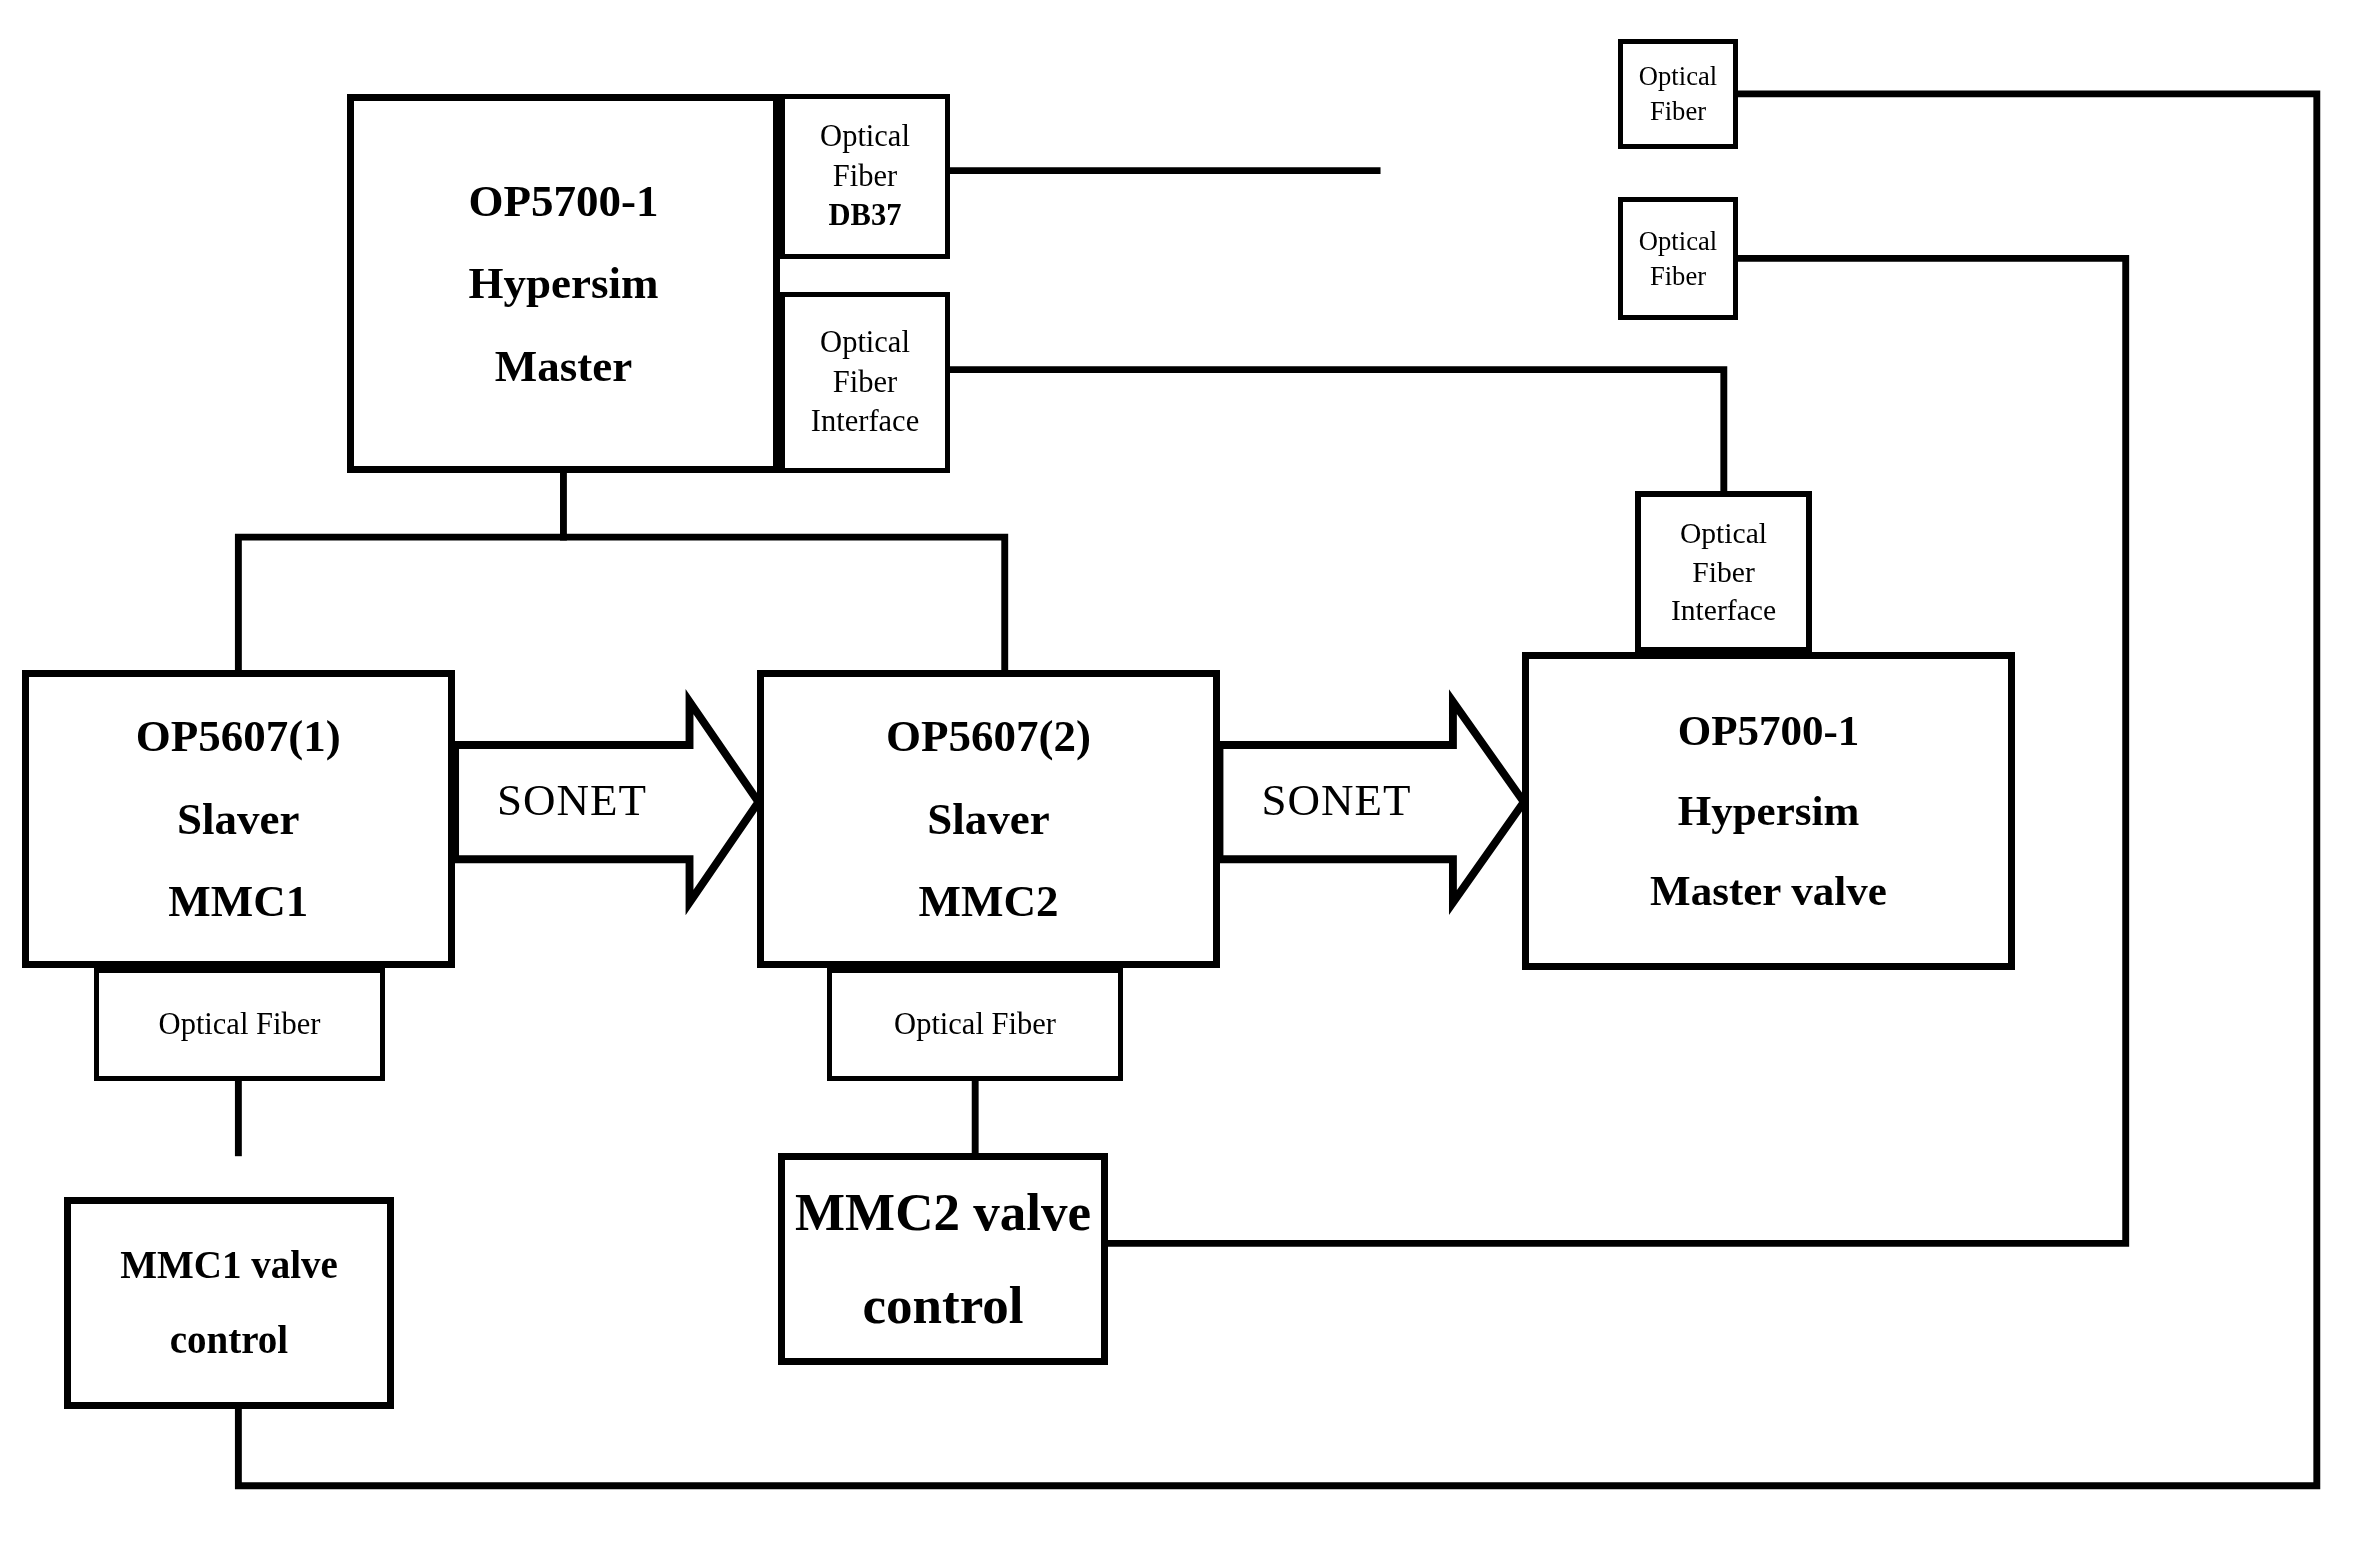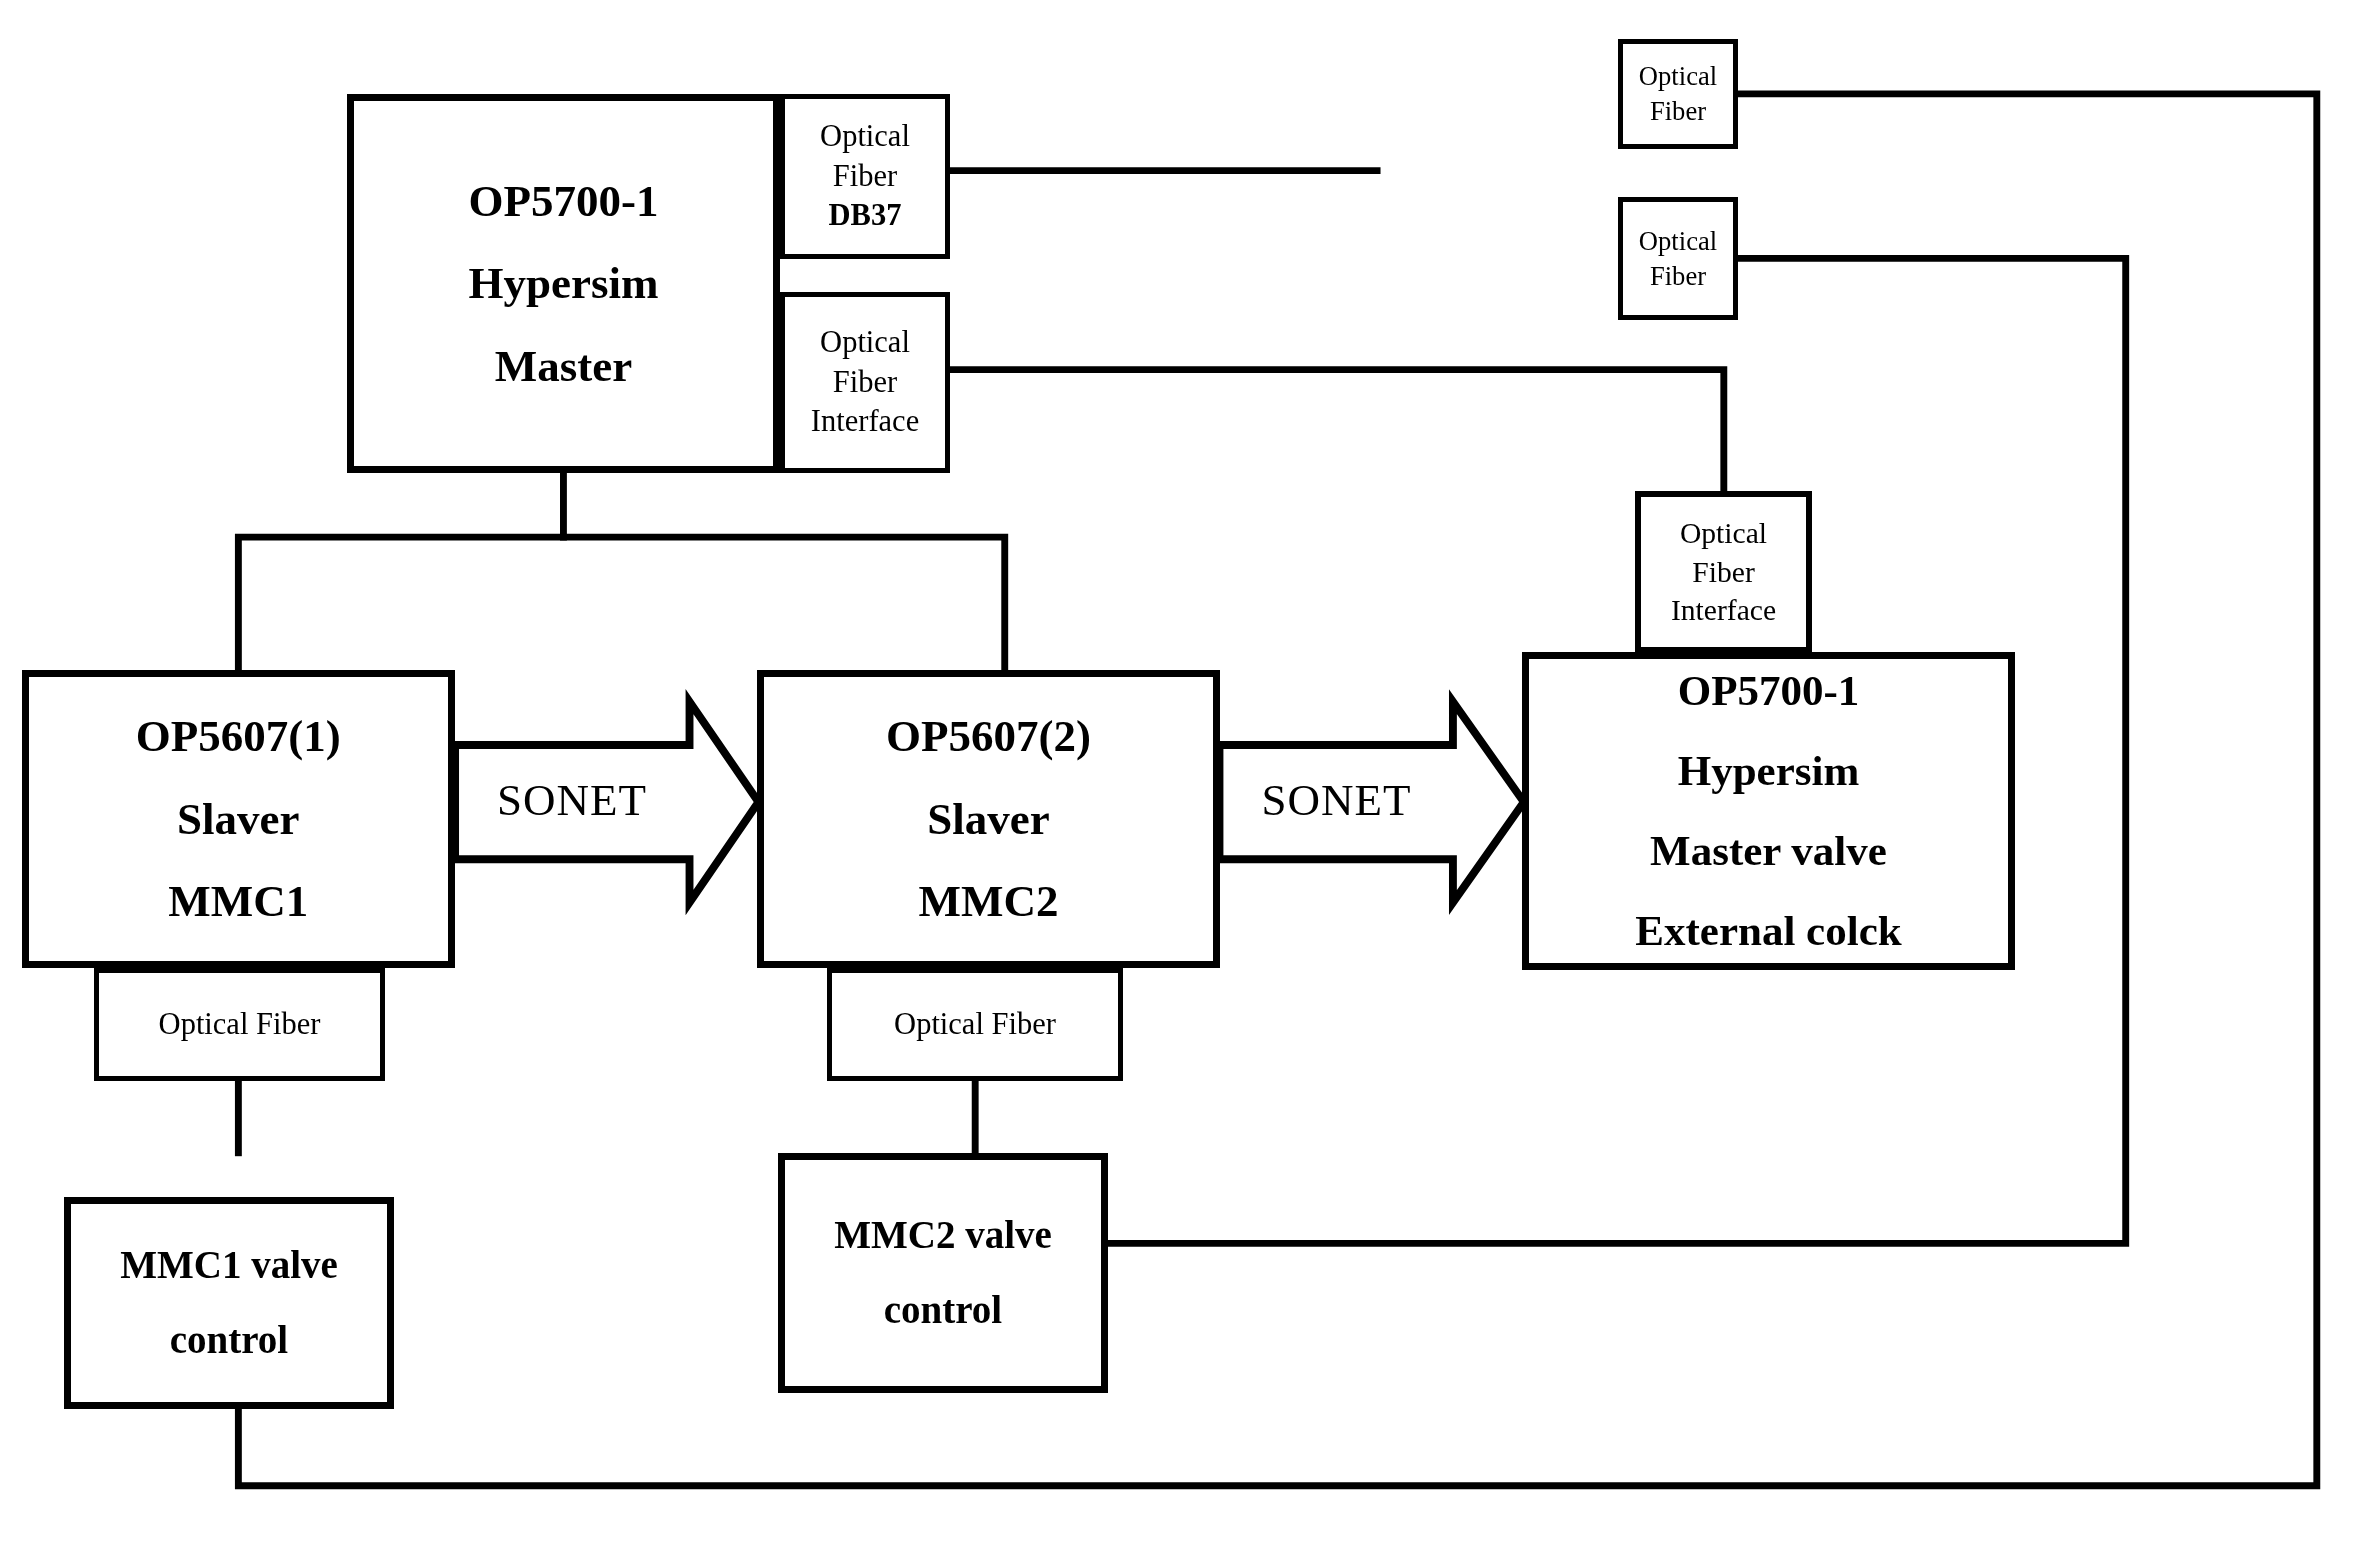--- a/index.html
+++ b/index.html
@@ -109,35 +109,34 @@
   <div class="box" style="left:1635px; top:491px; width:177px; height:162px; border-width:6.9px; font-size:29.6px;">
     <span>Optical</span>
     <span>Fiber</span>
     <span>Interface</span>
   </div>
 
   <div class="box bold" style="left:1522px; top:652px; width:493px; height:318px; border-width:7.9px; font-size:43px;">
     <span>OP5700-1</span>
     <span>Hypersim</span>
     <span>Master valve</span>
-    <span>External colck</span>
   </div>
 
   <div class="box" style="left:94px; top:968px; width:291px; height:113px; font-size:30.5px;">
     <span>Optical Fiber</span>
   </div>
 
   <div class="box" style="left:827px; top:968px; width:296px; height:113px; font-size:30.5px;">
     <span>Optical Fiber</span>
   </div>
 
   <div class="box bold" style="left:64px; top:1153px; width:330px; height:212px; border-width:7.9px; font-size:39px;margin-top:44px;">
     <span>MMC1 valve</span>
     <span>control</span>
   </div>
 
-  <div class="box bold" style="left:778px; top:1153px; width:330px; height:240px; border-width:7.9px; font-size:39px;">
+  <div class="box bold" style="left:778px; top:1153px; width:330px; height:212px; border-width:7.9px; font-size:53px;">
     <span>MMC2 valve</span>
     <span>control</span>
   </div>
 
 </div>
 
 
 </body></html>

